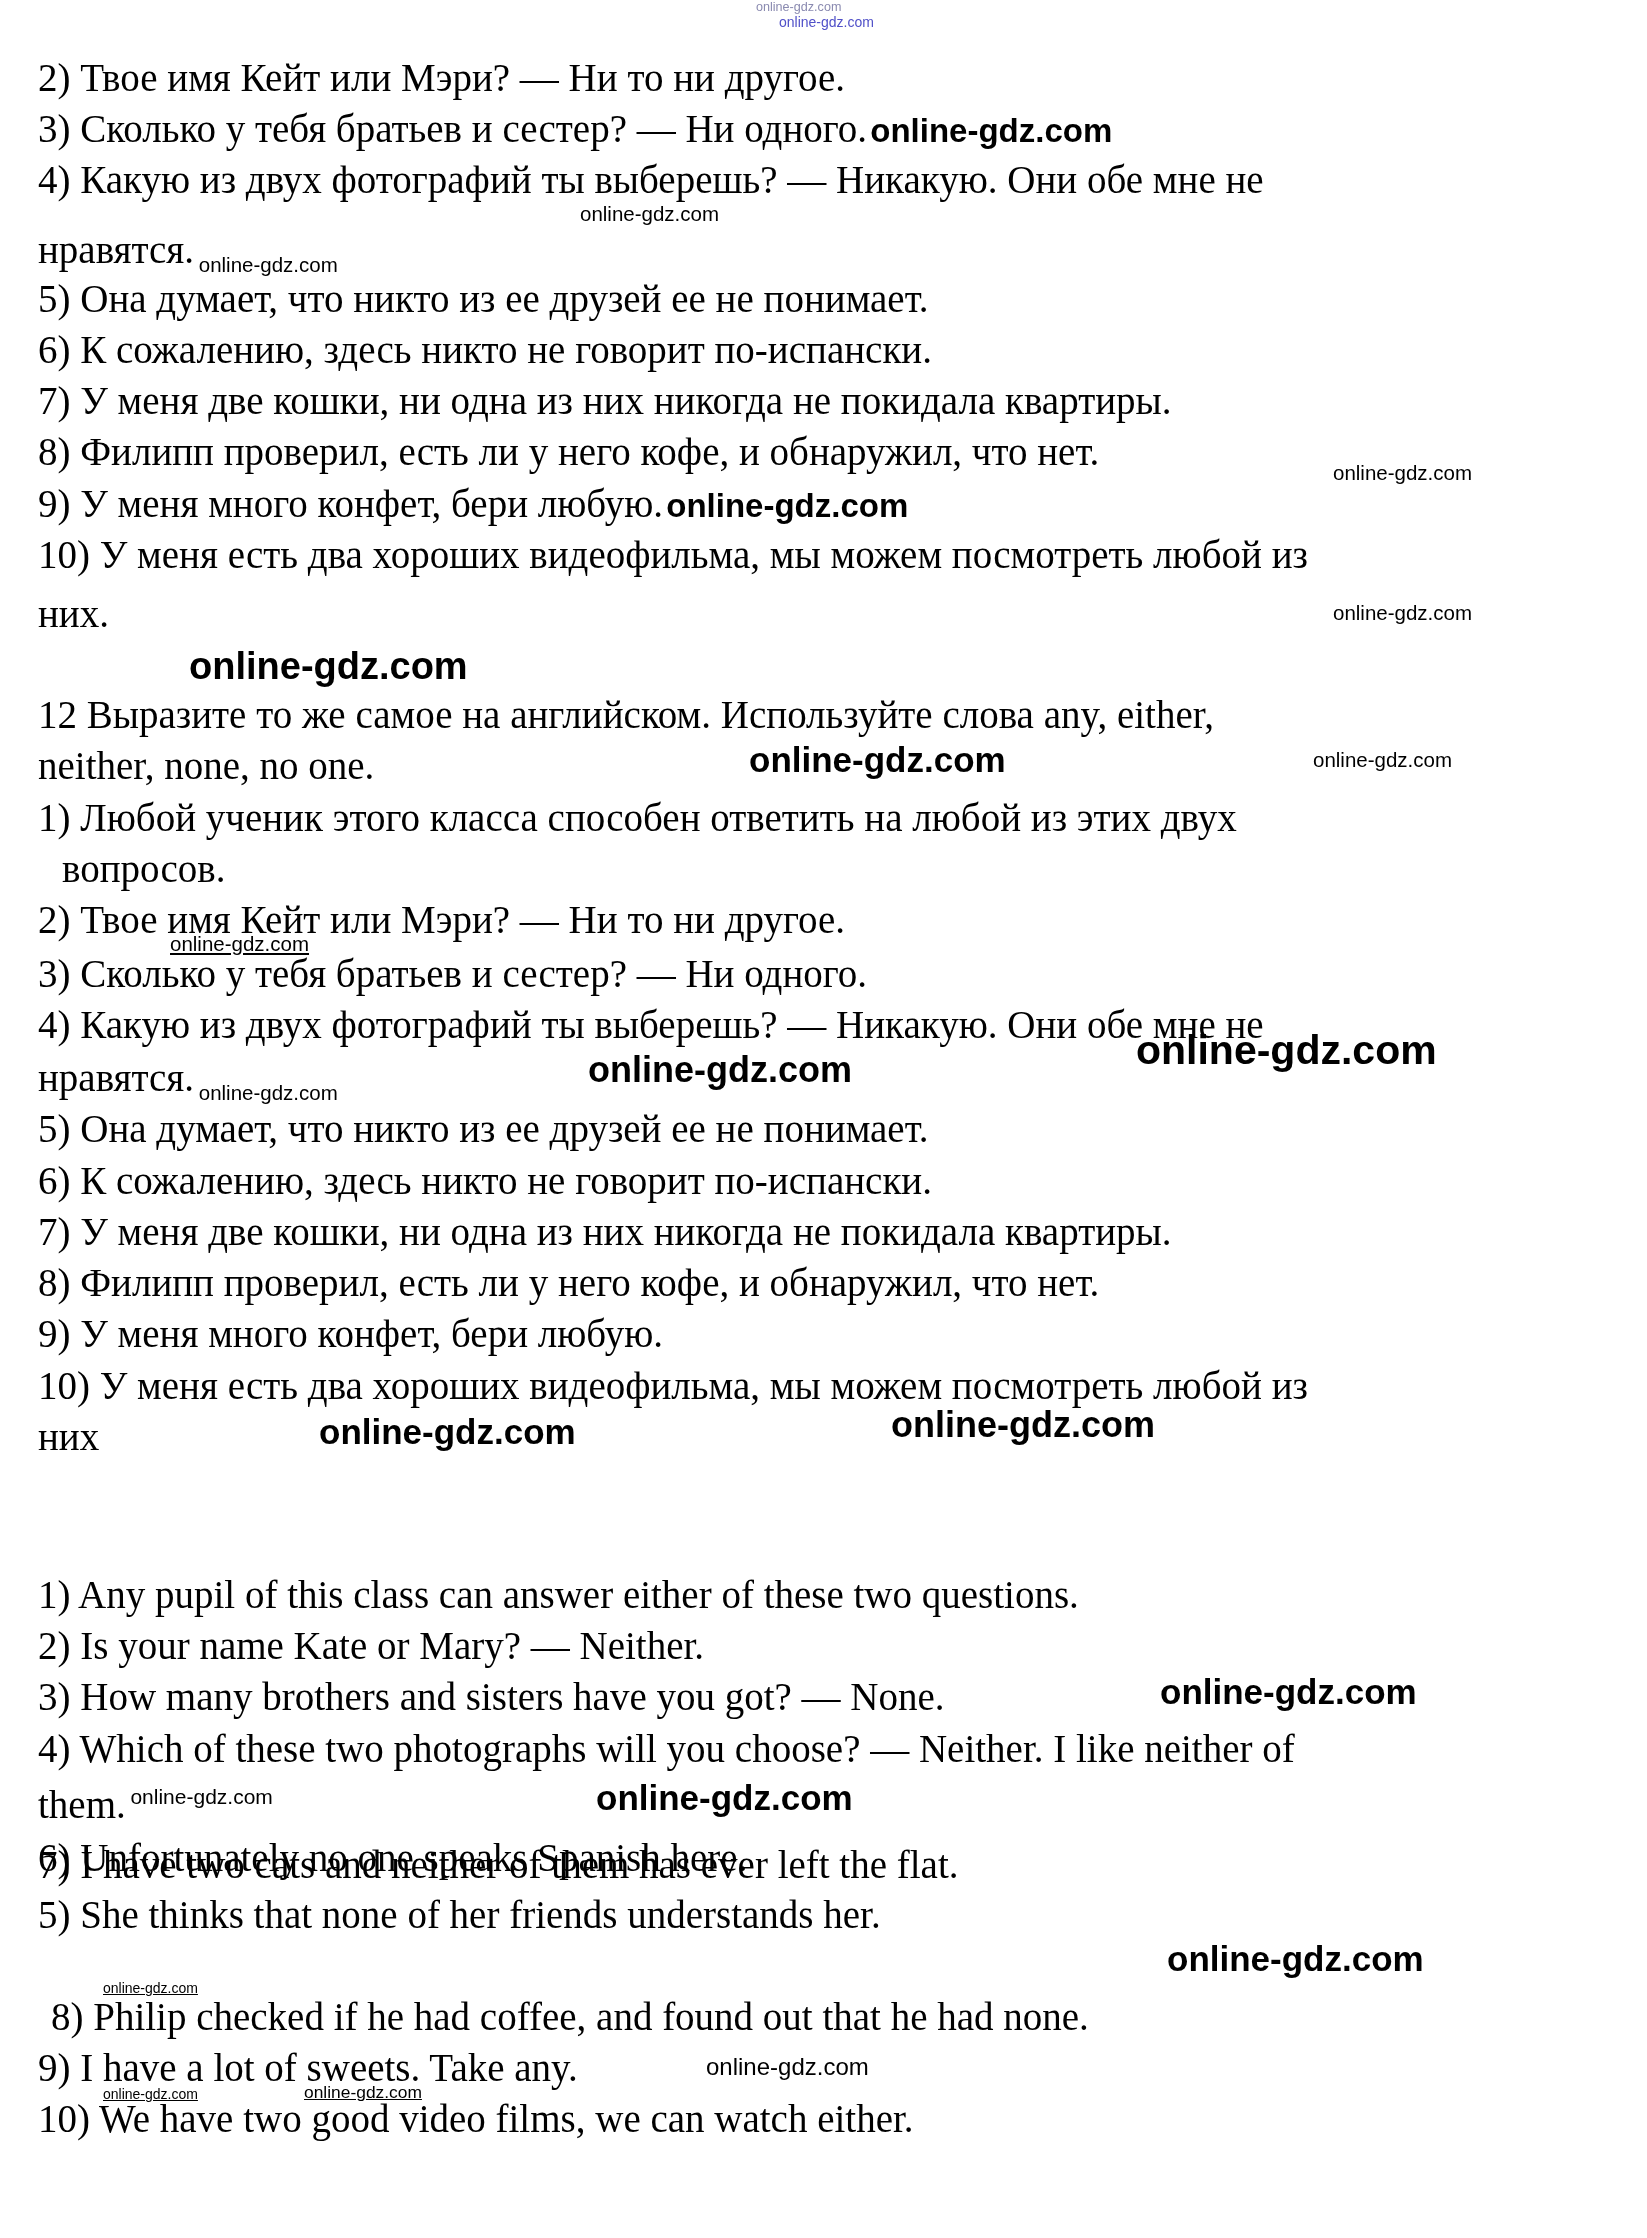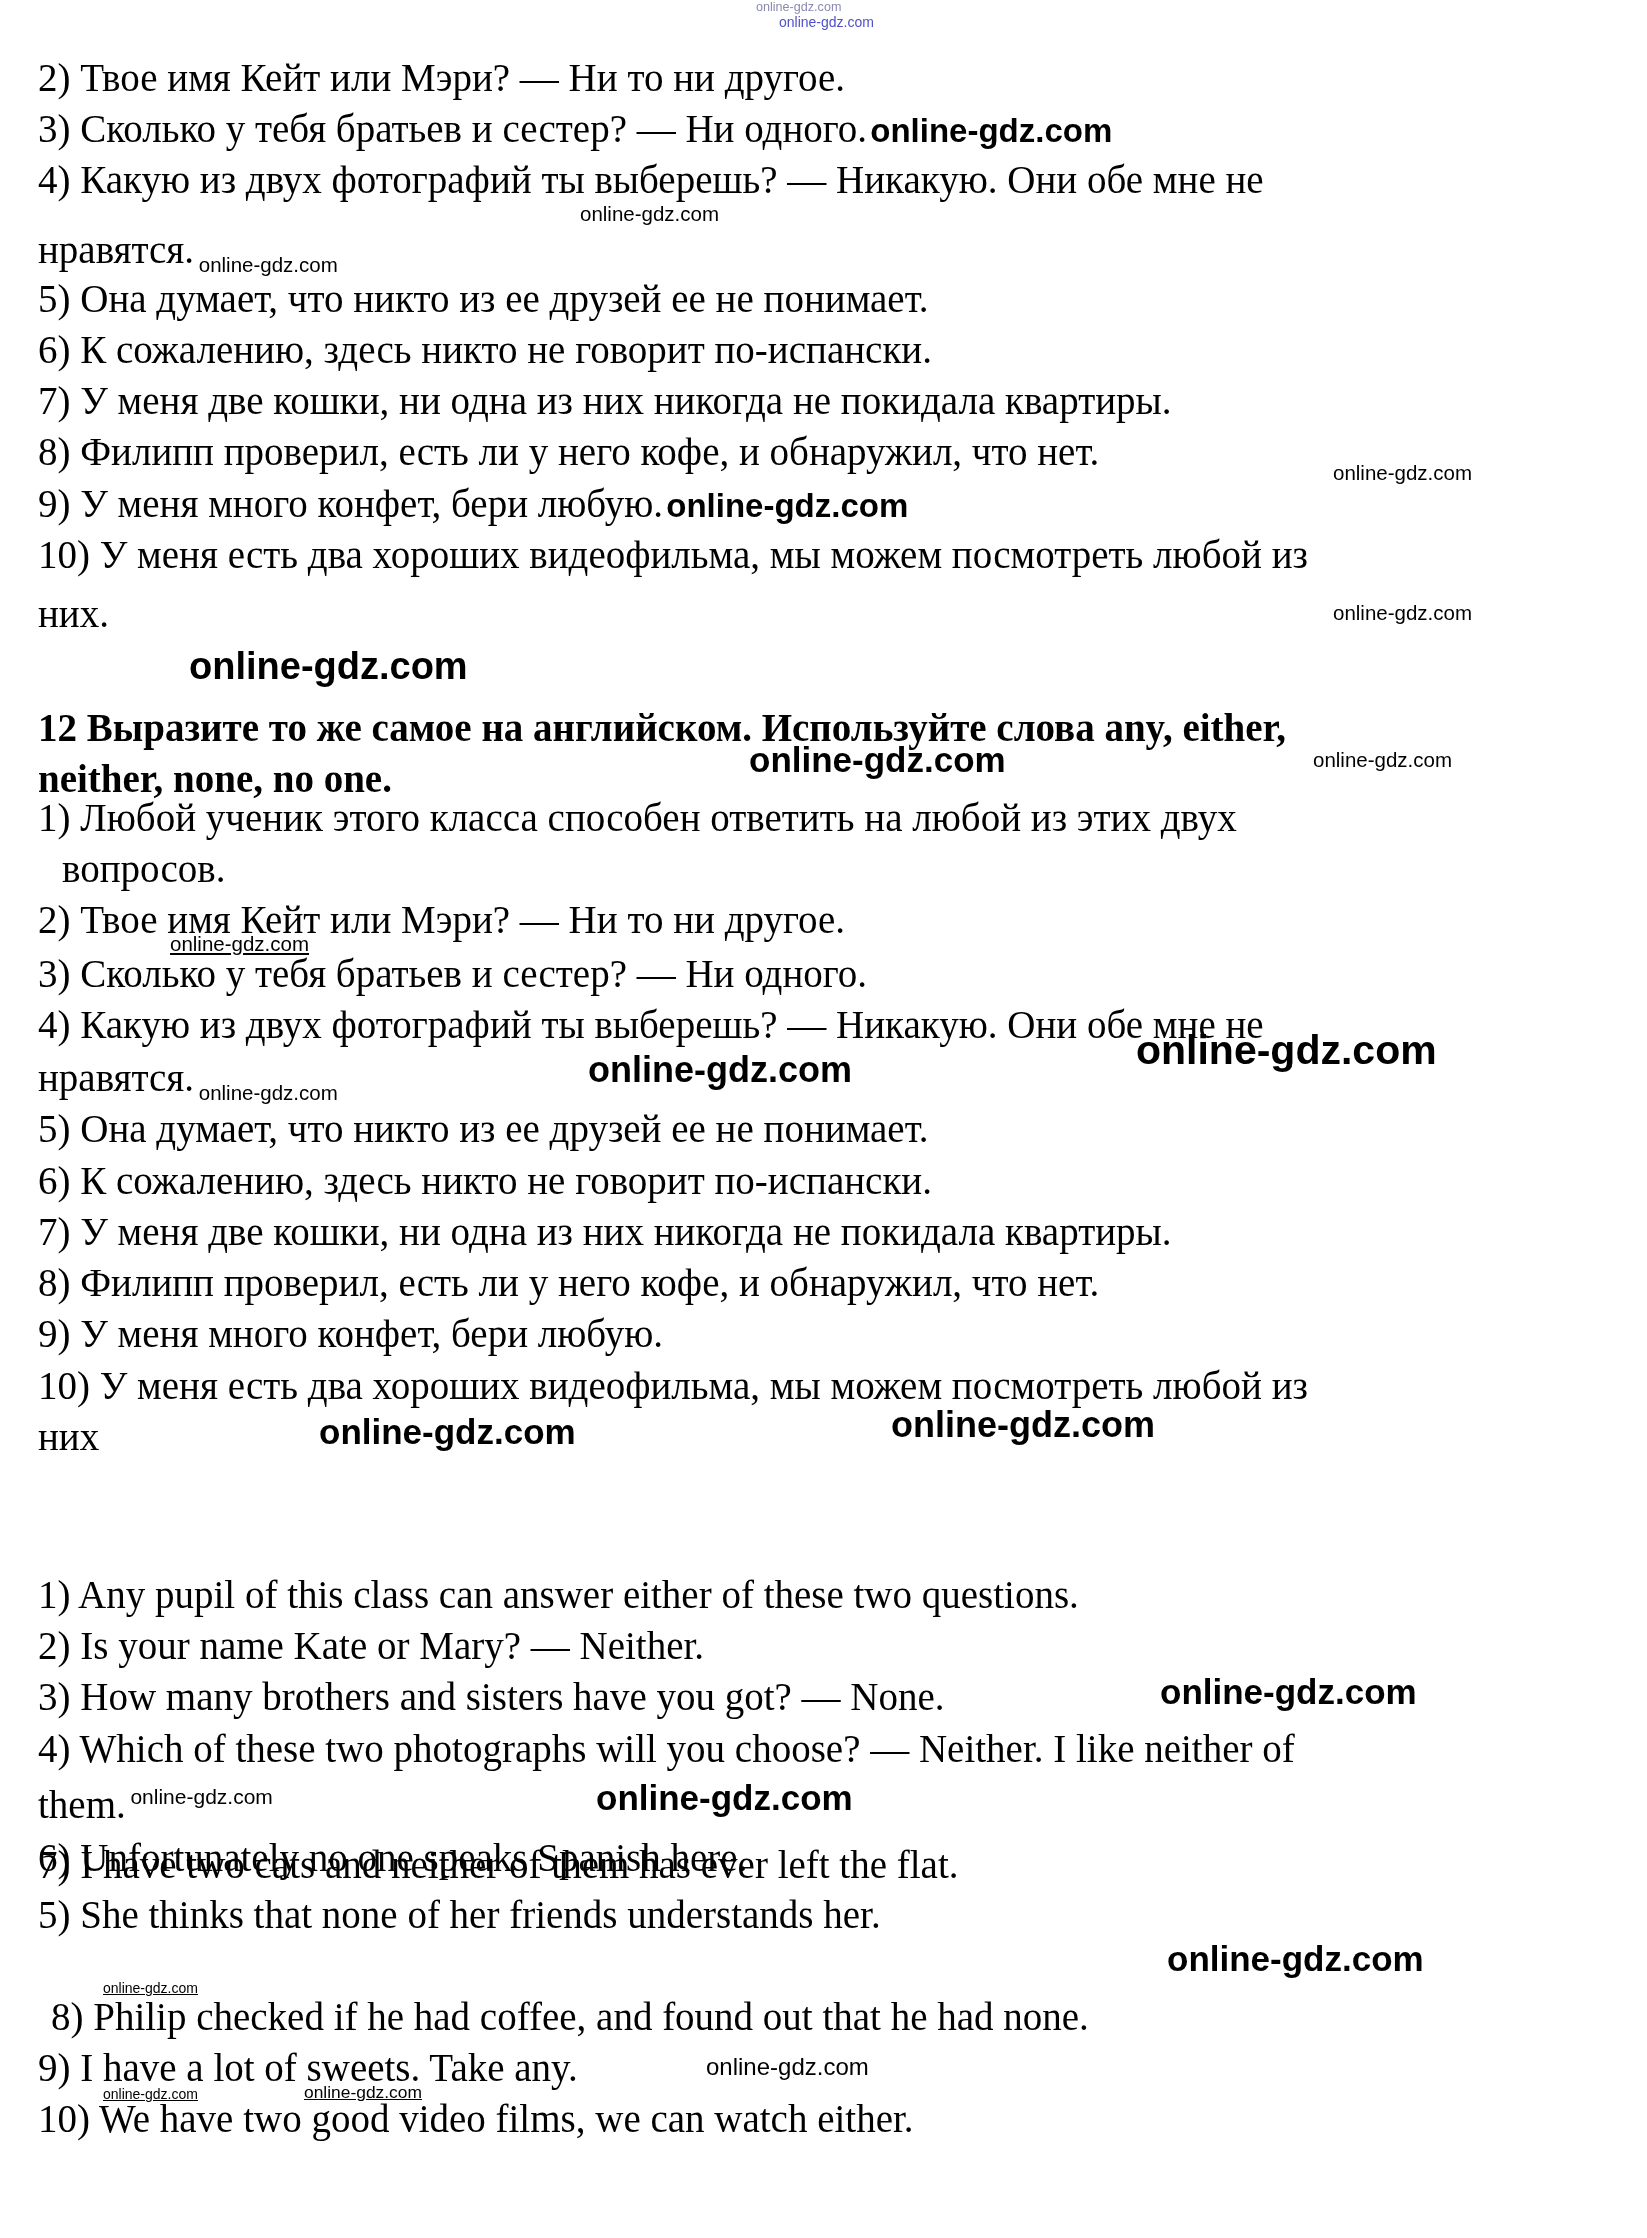--- a/index.html
+++ b/index.html
@@ -16,21 +16,21 @@
   }
   .line {
     position: absolute;
     left: 38px;
     font-family: "Liberation Serif", serif;
     font-size: 39px;
     line-height: 1.1;
     color: #000000;
     white-space: nowrap;
   }
-  .bold { font-weight: bold; margin-top: 13px; }
+  .bold { font-weight: normal; }
   .wm {
     font-family: "Liberation Sans", sans-serif;
     color: #000000;
     white-space: nowrap;
   }
   .free { position: absolute; }
   .wmb { font-weight: bold; }
   .inline-bold {
     font-weight: bold;
     font-size: 33px;

